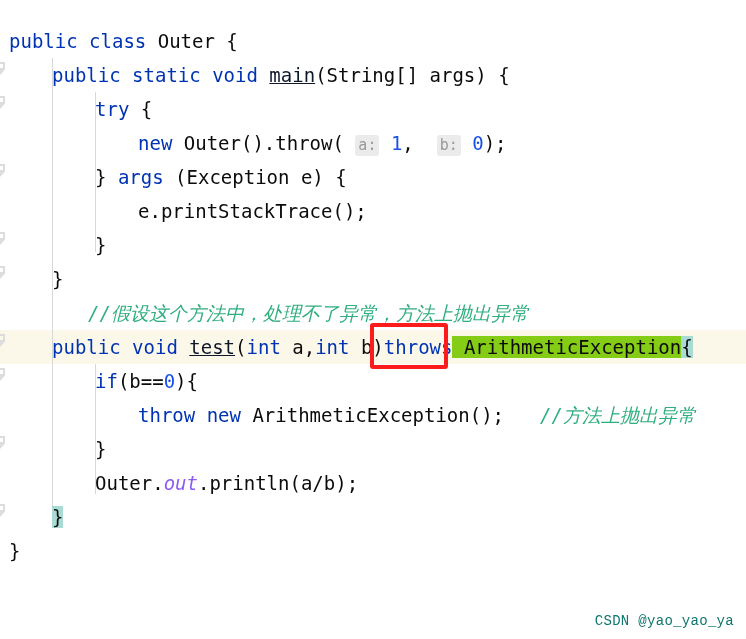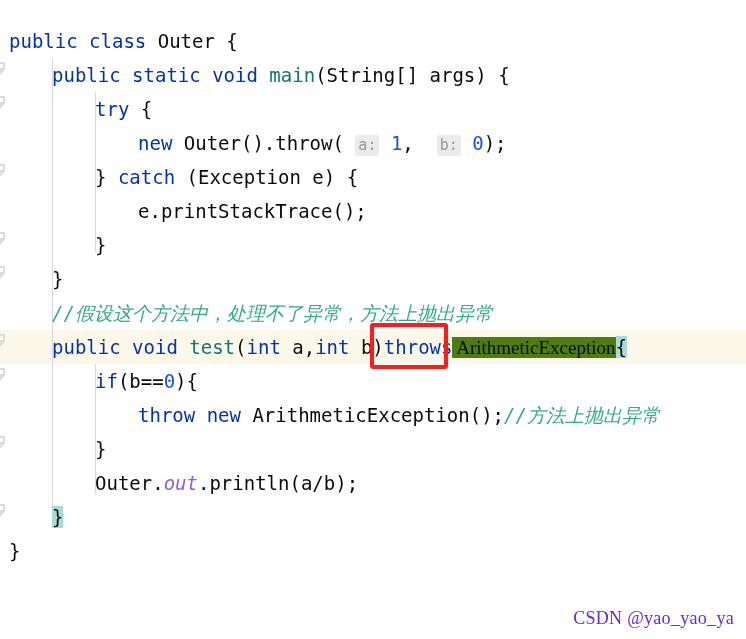--- a/index.html
+++ b/index.html
@@ -63,49 +63,49 @@
   .caret-line-bg {
     position: absolute;
     left: 0;
     width: 746px;
     height: 34px;
     background: #fcf8e9;
   }
 
   
   .kw       { color: #0033b3; }          
-  .mname    { color: #0f766e; }          
+  .mname    { color: #0f172a; text-decoration: underline; }          
   .plain    { color: #0b0b0b; }
   .num      { color: #1750eb; }          
   .field    { color: #8b5cf6; font-style: italic; }  
-  .comment  { color: #2fae7f; font-style: italic; }  
+  .comment  { color: #2fae7f; font-style: italic; padding-left: 36px; }  
   .hint     { color: #9a9a9a; font-size: 15px; background: #ebebeb;
               border-radius: 3px; padding: 1px 3px 2px 3px; }
 
   
-  .hl-lavender { background: #4d7c0f; font-family: Liberation Serif, serif; }
+  .hl-lavender { background: #84cc16; }
   .hl-teal     { background: #a9dbd4; }
 
   
   .red-box {
     position: absolute;
     border: 4px solid #fc1c1c;
     border-radius: 3px;
     box-sizing: border-box;
     background: transparent;
   }
 
   
   .watermark {
     position: absolute;
     right: 12px;
     bottom: 10px;
-    font-family: Liberation Serif, serif;
-    font-size: 18px;
-    color: #6d28d9;
+    font-family: Liberation Mono, monospace;
+    font-size: 14px;
+    color: #0f766e;
     letter-spacing: 0.3px;
     user-select: none;
   }
 </style>
 </head>
 <body>
 
 <div id="app">
 
   <div class="caret-line-bg" id="caret-line-bg" style="top: 330px;"></div>
@@ -171,21 +171,21 @@
           <path d="M13 9 L9 9 L9 13" fill="none" stroke="#dcdcdc" stroke-width="2"></path>
         </svg>
       </div>
     </div>
 
   <div class="code" id="code">
       <div class="line" style="top: 24px; padding-left: 9px;"><span class="kw">public </span><span class="kw">class </span><span class="plain">Outer {</span></div>
       <div class="line" style="top: 58px; padding-left: 52px;"><span class="kw">public </span><span class="kw">static </span><span class="kw">void </span><span class="mname">main</span><span class="plain">(String[] args) {</span></div>
       <div class="line" style="top: 92px; padding-left: 95px;"><span class="kw">try</span><span class="plain"> {</span></div>
       <div class="line" style="top: 126px; padding-left: 138px;"><span class="kw">new </span><span class="plain">Outer().throw( </span><span class="hint">a:</span><span class="plain"> </span><span class="num">1</span><span class="plain">,  </span><span class="hint">b:</span><span class="plain"> </span><span class="num">0</span><span class="plain">);</span></div>
-      <div class="line" style="top: 160px; padding-left: 95px;"><span class="plain">} </span><span class="kw">catch </span><span class="plain">(Exception e) {</span></div>
+      <div class="line" style="top: 160px; padding-left: 95px;"><span class="plain">} </span><span class="kw">args </span><span class="plain">(Exception e) {</span></div>
       <div class="line" style="top: 194px; padding-left: 138px;"><span class="plain">e.printStackTrace();</span></div>
       <div class="line" style="top: 228px; padding-left: 95px;"><span class="plain">}</span></div>
       <div class="line" style="top: 262px; padding-left: 52px;"><span class="plain">}</span></div>
       <div class="line" style="top: 296px; padding-left: 52px;"><span class="comment">//假设这个方法中，处理不了异常，方法上抛出异常</span></div>
       <div class="line" style="top: 330px; padding-left: 52px;"><span class="kw">public </span><span class="kw">void </span><span class="mname">test</span><span class="plain">(</span><span class="kw">int </span><span class="plain">a,</span><span class="kw">int </span><span class="plain">b)</span><span class="kw">throws</span><span class="plain hl-lavender"> ArithmeticException</span><span class="plain hl-teal">{</span></div>
       <div class="line" style="top: 364px; padding-left: 95px;"><span class="kw">if</span><span class="plain">(b==</span><span class="num">0</span><span class="plain">){</span></div>
       <div class="line" style="top: 398px; padding-left: 138px;"><span class="kw">throw </span><span class="kw">new </span><span class="plain">ArithmeticException();</span><span class="comment">//方法上抛出异常</span></div>
       <div class="line" style="top: 432px; padding-left: 95px;"><span class="plain">}</span></div>
       <div class="line" style="top: 466px; padding-left: 95px;"><span class="plain">Outer.</span><span class="field">out</span><span class="plain">.println(a/b);</span></div>
       <div class="line" style="top: 500px; padding-left: 52px;"><span class="plain hl-teal">}</span></div>

